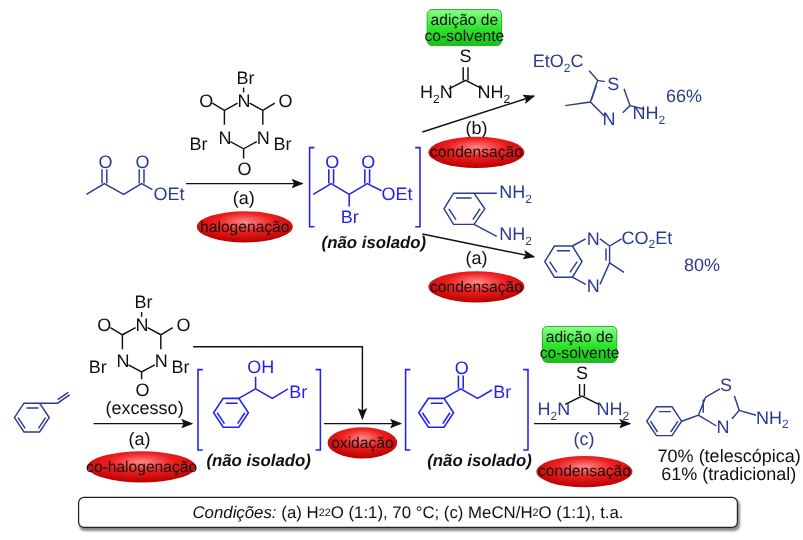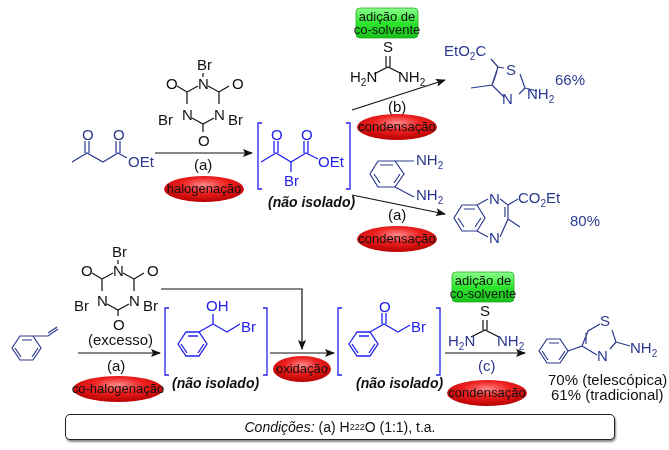--- a/index.html
+++ b/index.html
@@ -241,16 +241,17 @@
     <text class="lbl" x="548" y="385">70% (telescópica)</text>
     <text class="lbl" x="551" y="400">61% (tradicional)</text>
   </g>
 </svg>
 
 <div class="cond-box">
   <i>Condições:</i>
   <span>(a) H</span>
       <sub>2</sub>
       <sub>2</sub>
+      <span>O (1:1), 70 °C; (c) MeCN/H</span>
       <sub>2</sub>
       <span>O (1:1), t.a.</span>
 </div>
 </div>
 
 </body></html>

